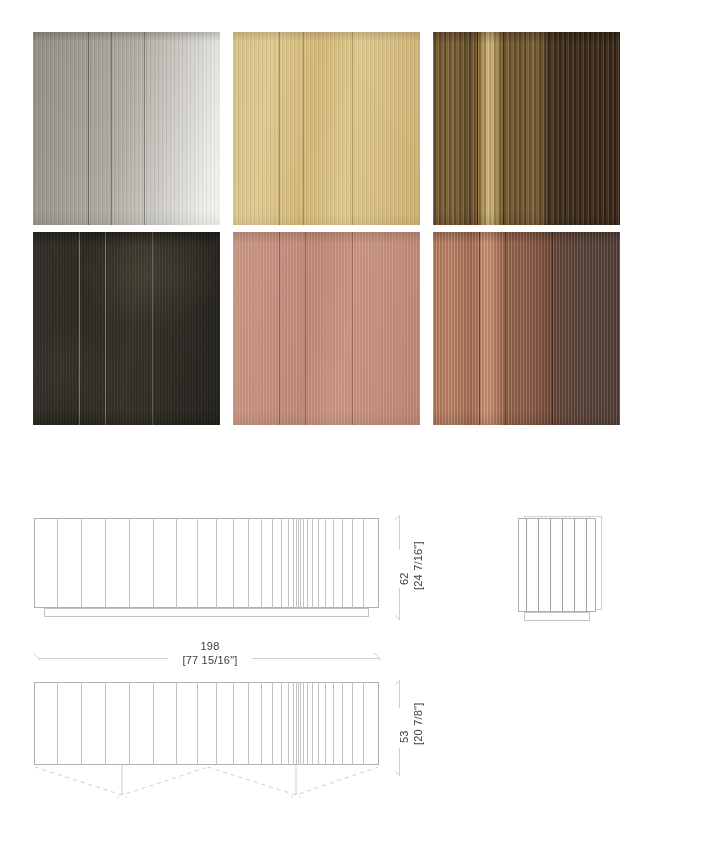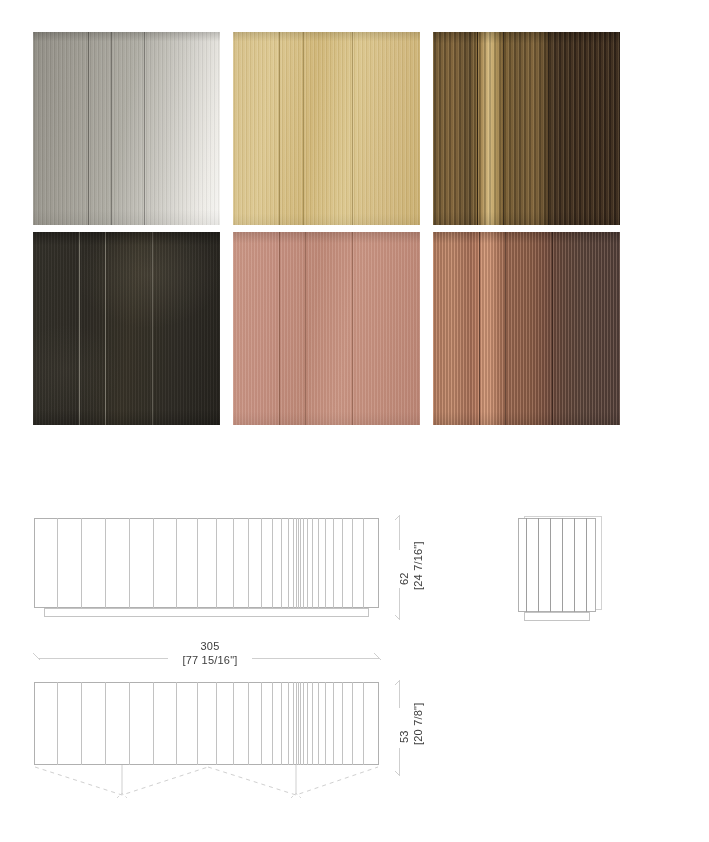--- a/index.html
+++ b/index.html
@@ -310,21 +310,21 @@
   </div>
 
   <div>
     <div class="ext-line" style="left:38px;  top:168px; width:130px; height:1px;"></div>
     <div class="ext-line" style="left:252px; top:168px; width:128px; height:1px;"></div>
     <svg class="swing" width="709" height="352" style="pointer-events:none;">
       <path d="M33,163 L40,170" stroke="#cfcfcf" stroke-width="1" fill="none"></path>
       <path d="M374,163 L381,170" stroke="#cfcfcf" stroke-width="1" fill="none"></path>
     </svg>
     <div class="dim-h" style="left:140px; top:149px; width:140px;">
-      <span>305</span>
+      <span>198</span>
     </div>
     <div class="dim-h" style="left:140px; top:163px; width:140px;">
       <span>[77  15/16"]</span>
     </div>
   </div>
 
   <div>
     <div class="dwg-box" style="left:34px; top:192px; width:345px; height:83px;"></div>
     <div style="position:absolute; left:34px; top:192px; width:345px; height:83px;">
       <div class="slat" style="left:23px"></div>

